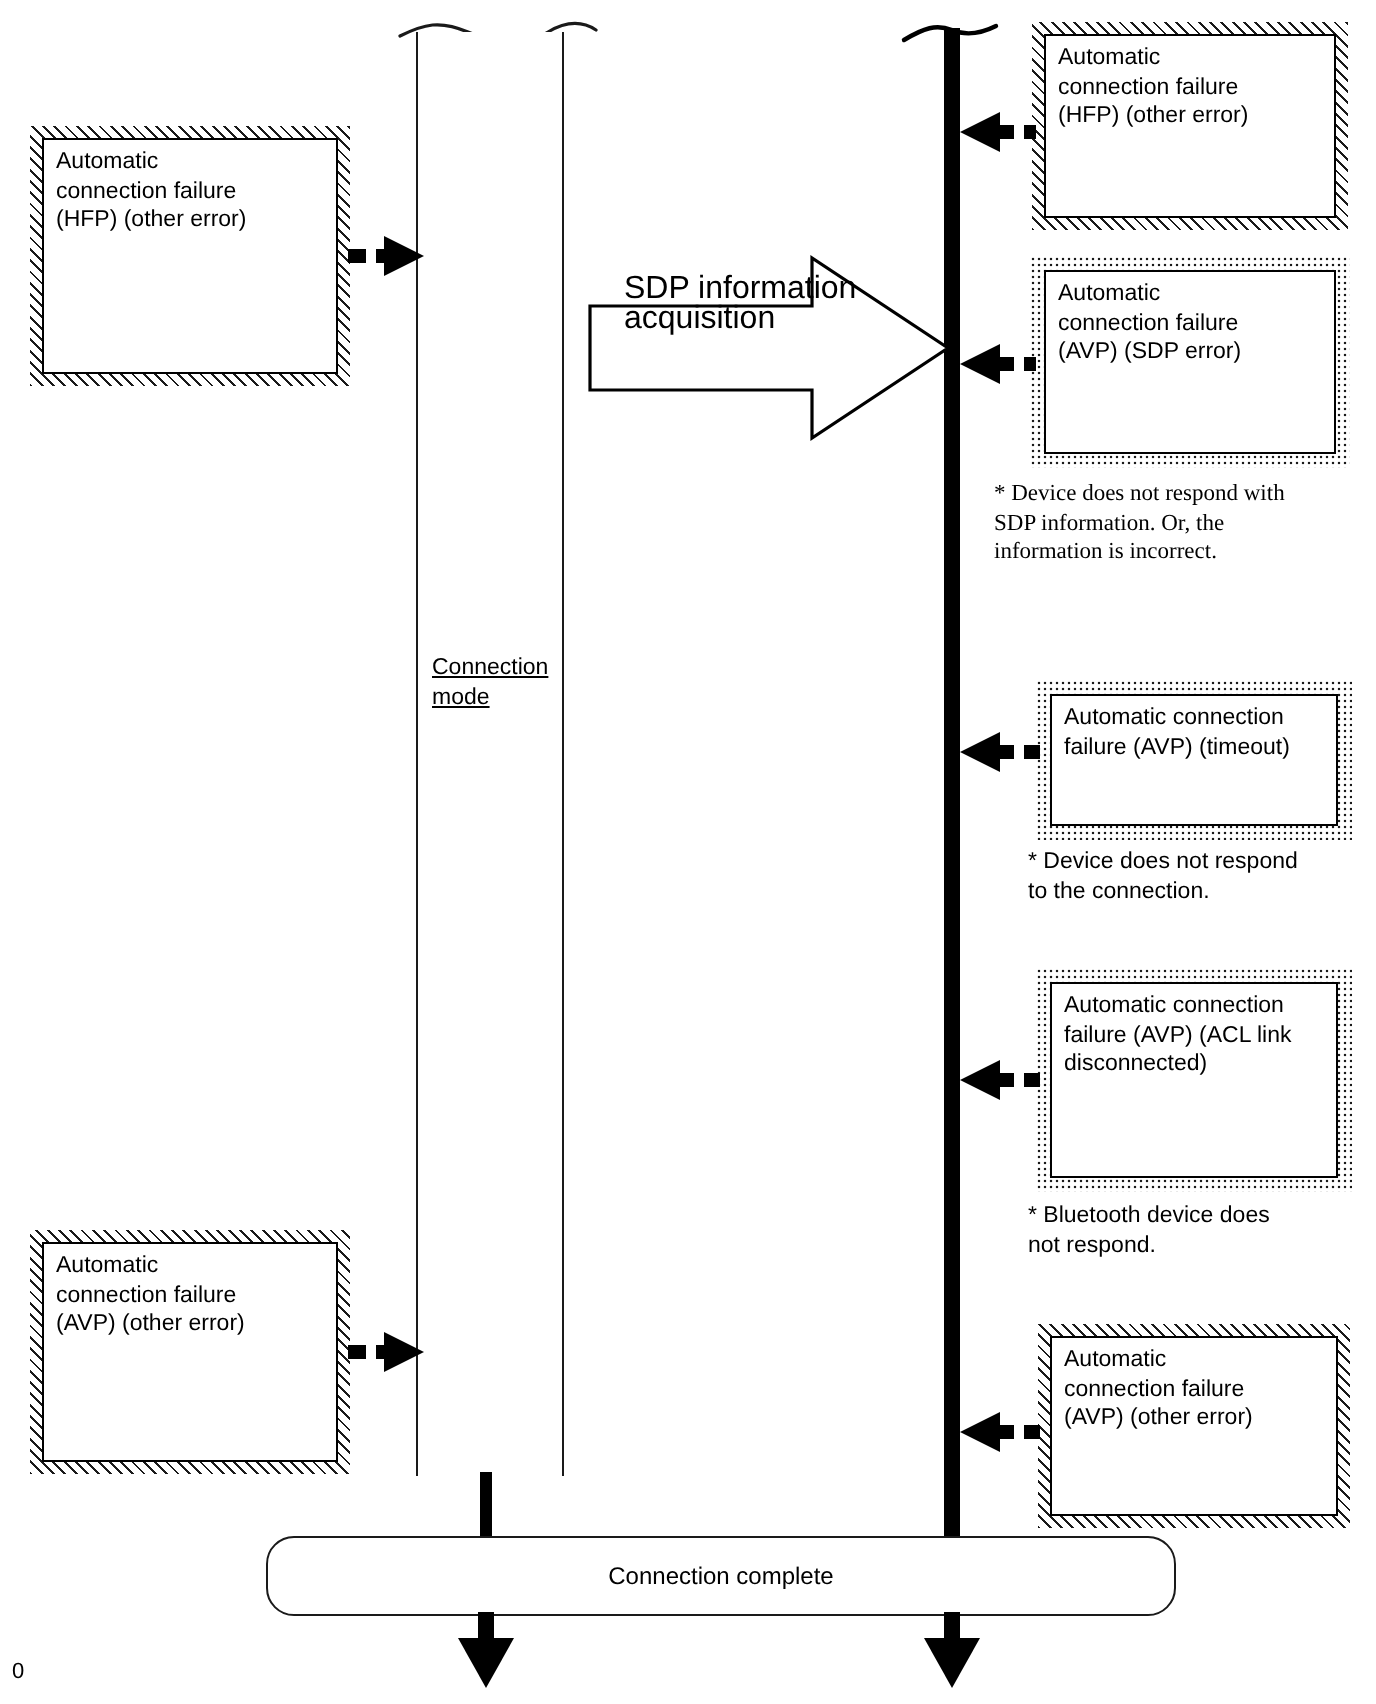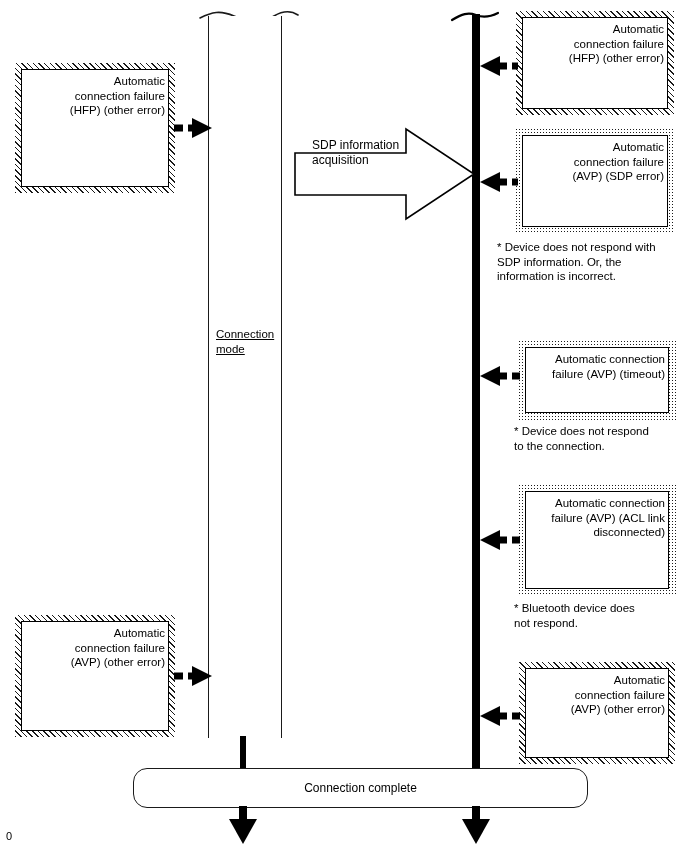--- a/index.html
+++ b/index.html
@@ -17,21 +17,21 @@
     width: 688px;
     height: 852px;
     background: #ffffff;
     overflow: hidden;
   }
 
   
   .abs { position: absolute; box-sizing: border-box; }
 
   
-  .errbox { position: absolute; box-sizing: border-box; text-align: right; }
+  .errbox { position: absolute; box-sizing: border-box; }
 
   .errbox .frame {
     position: absolute;
     inset: 0;
     box-sizing: border-box;
   }
   
   .errbox.hatch .frame {
     background-image: repeating-linear-gradient(
         45deg,
@@ -117,21 +117,21 @@
     font-size: 12px;
     color: #000;
   }
 
   
   .blockarrow { position: absolute; }
   .blockarrow .balabel {
     position: absolute;
     left: 18px;
     top: 10px;
-    font-size: 12px;
+    font-size: 16px;
     line-height: 14.5px;
     color: #000;
     white-space: pre-line;
     z-index: 2;
   }
 
   
   .corner-mark {
     position: absolute;
     font-size: 11px;
@@ -215,21 +215,21 @@
     <div class="inner">
       <div class="txt">Automatic
 connection failure
 (AVP) (SDP error)</div>
     </div>
   </div>
   <svg class="abs" style="left:476px; top:170px; width:44px; height:24px;">
     <line x1="22" y1="12" x2="42" y2="12" stroke="#000" stroke-width="7" stroke-dasharray="9,5"></line>
     <polygon points="24,2 4,12 24,22" fill="#000"></polygon>
   </svg>
-  <div class="note" style="left:497px; top:240px; width:190px;">* Device does not respond with
+  <div class="note" style="left:497px; top:240px; width:190px;font-family:Liberation Serif, serif;">* Device does not respond with
 SDP information. Or, the
 information is incorrect.</div>
 
   <div class="errbox dotted" style="left:518px; top:340px; width:158px; height:80px;">
     <div class="frame"></div>
     <div class="inner">
       <div class="txt">Automatic connection
 failure (AVP) (timeout)</div>
     </div>
   </div>

